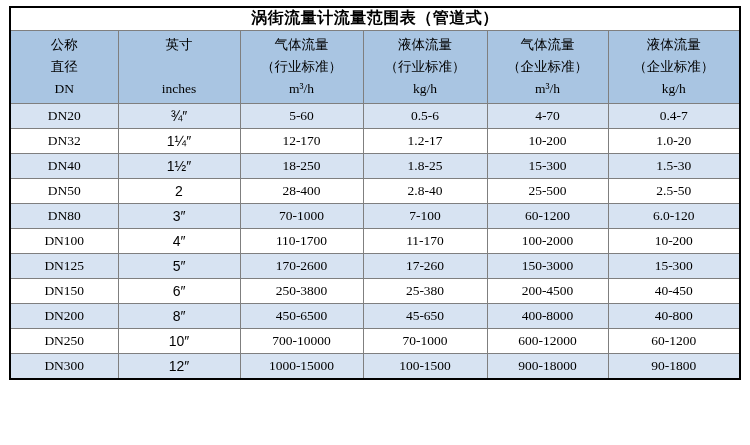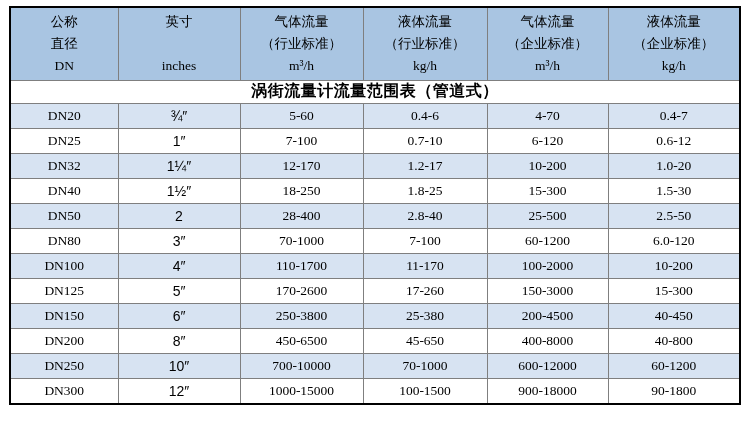--- a/index.html
+++ b/index.html
@@ -75,20 +75,23 @@
     <colgroup>
       <col style="width:108px">
       <col style="width:122px">
       <col style="width:123px">
       <col style="width:124px">
       <col style="width:121px">
       <col style="width:132px">
     </colgroup>
     <thead>
       <tr>
+        <td class="title-cell" colspan="6">涡街流量计流量范围表（管道式）</td>
+      </tr>
+      <tr>
         <th class="head-cell">
           <span class="head-line">公称</span>
           <span class="head-line">直径</span>
           <span class="head-line">DN</span>
         </th>
         <th class="head-cell">
           <span class="head-line">英寸</span>
           <span class="head-line"></span>
           <span class="head-line">inches</span>
         </th>
@@ -106,40 +109,29 @@
           <span class="head-line">气体流量</span>
           <span class="head-line">（企业标准）</span>
           <span class="head-line">m³/h</span>
         </th>
         <th class="head-cell">
           <span class="head-line">液体流量</span>
           <span class="head-line">（企业标准）</span>
           <span class="head-line">kg/h</span>
         </th>
       </tr>
-      <tr>
-        <td class="title-cell" colspan="6">涡街流量计流量范围表（管道式）</td>
-      </tr>
     </thead>
     <tbody>
         <tr>
     <td class="cell-dn">DN20</td>
     <td class="cell-inches">¾″</td>
     <td class="cell-gas-industry">5-60</td>
-    <td class="cell-liquid-industry">0.4-6</td>
+    <td class="cell-liquid-industry">0.5-6</td>
     <td class="cell-gas-enterprise">4-70</td>
     <td class="cell-liquid-enterprise">0.4-7</td>
-  </tr>
-        <tr>
-    <td class="cell-dn">DN25</td>
-    <td class="cell-inches">1″</td>
-    <td class="cell-gas-industry">7-100</td>
-    <td class="cell-liquid-industry">0.7-10</td>
-    <td class="cell-gas-enterprise">6-120</td>
-    <td class="cell-liquid-enterprise">0.6-12</td>
   </tr>
         <tr>
     <td class="cell-dn">DN32</td>
     <td class="cell-inches">1¼″</td>
     <td class="cell-gas-industry">12-170</td>
     <td class="cell-liquid-industry">1.2-17</td>
     <td class="cell-gas-enterprise">10-200</td>
     <td class="cell-liquid-enterprise">1.0-20</td>
   </tr>
         <tr>

